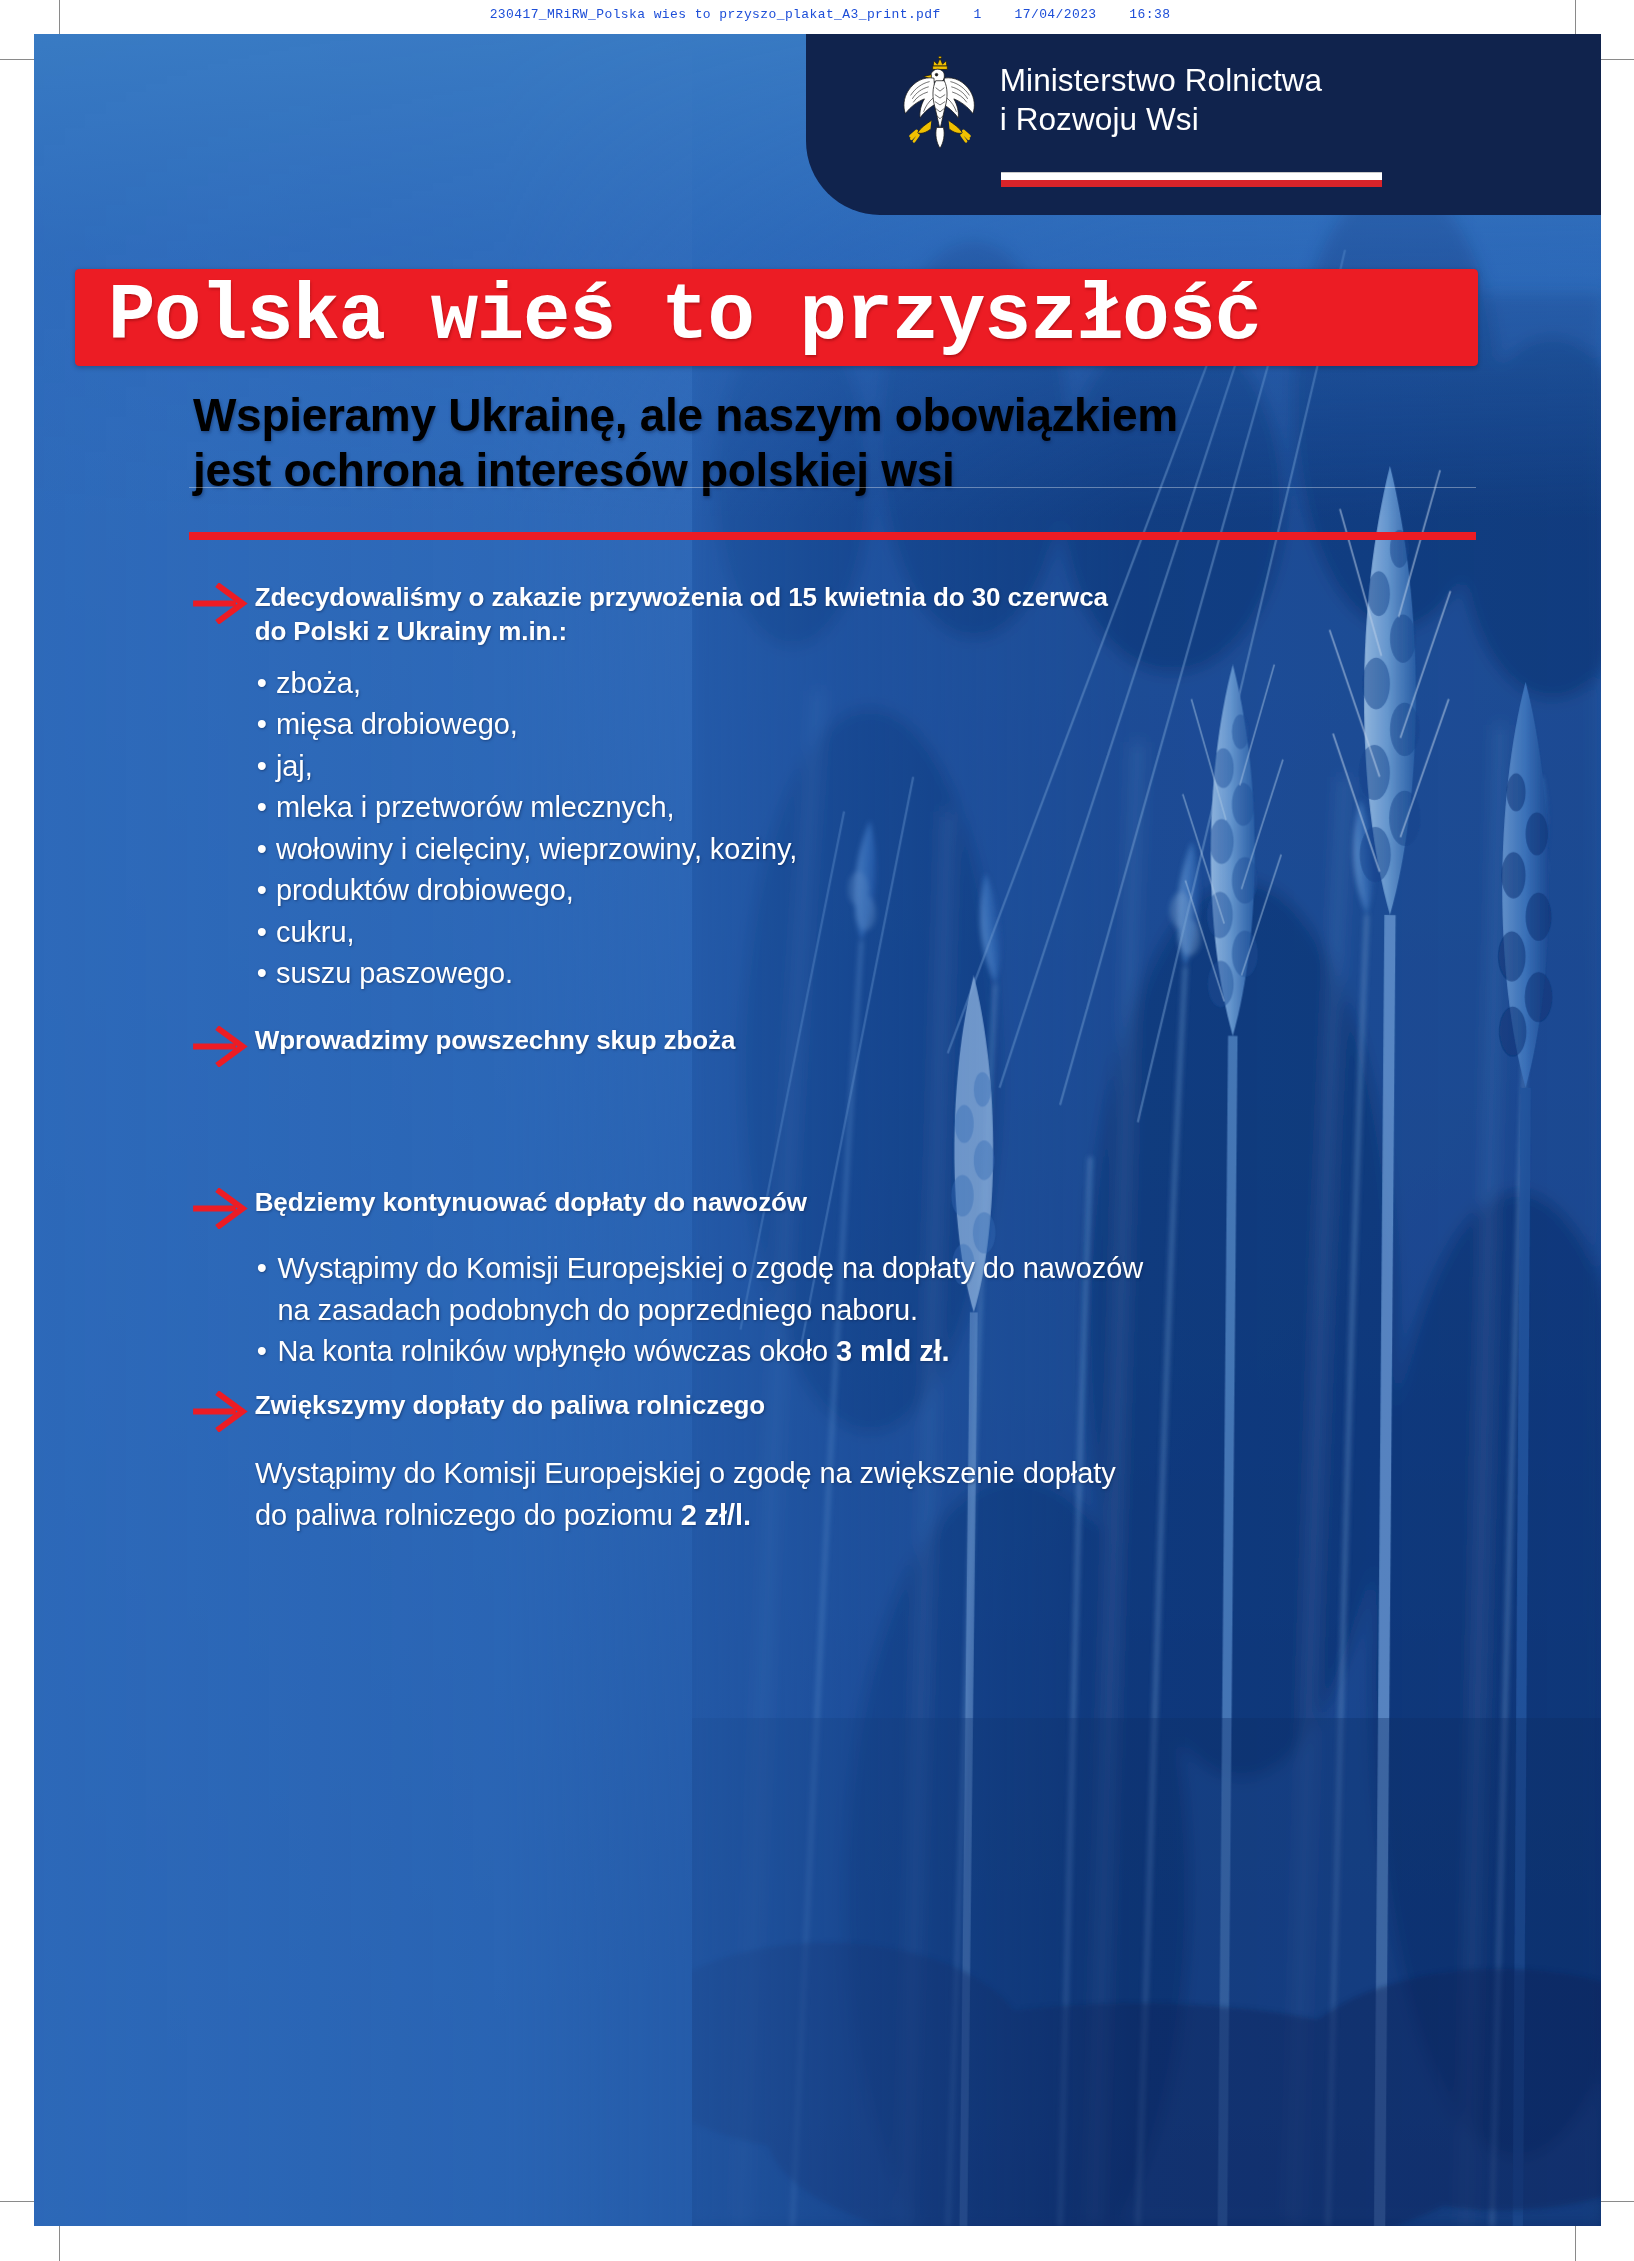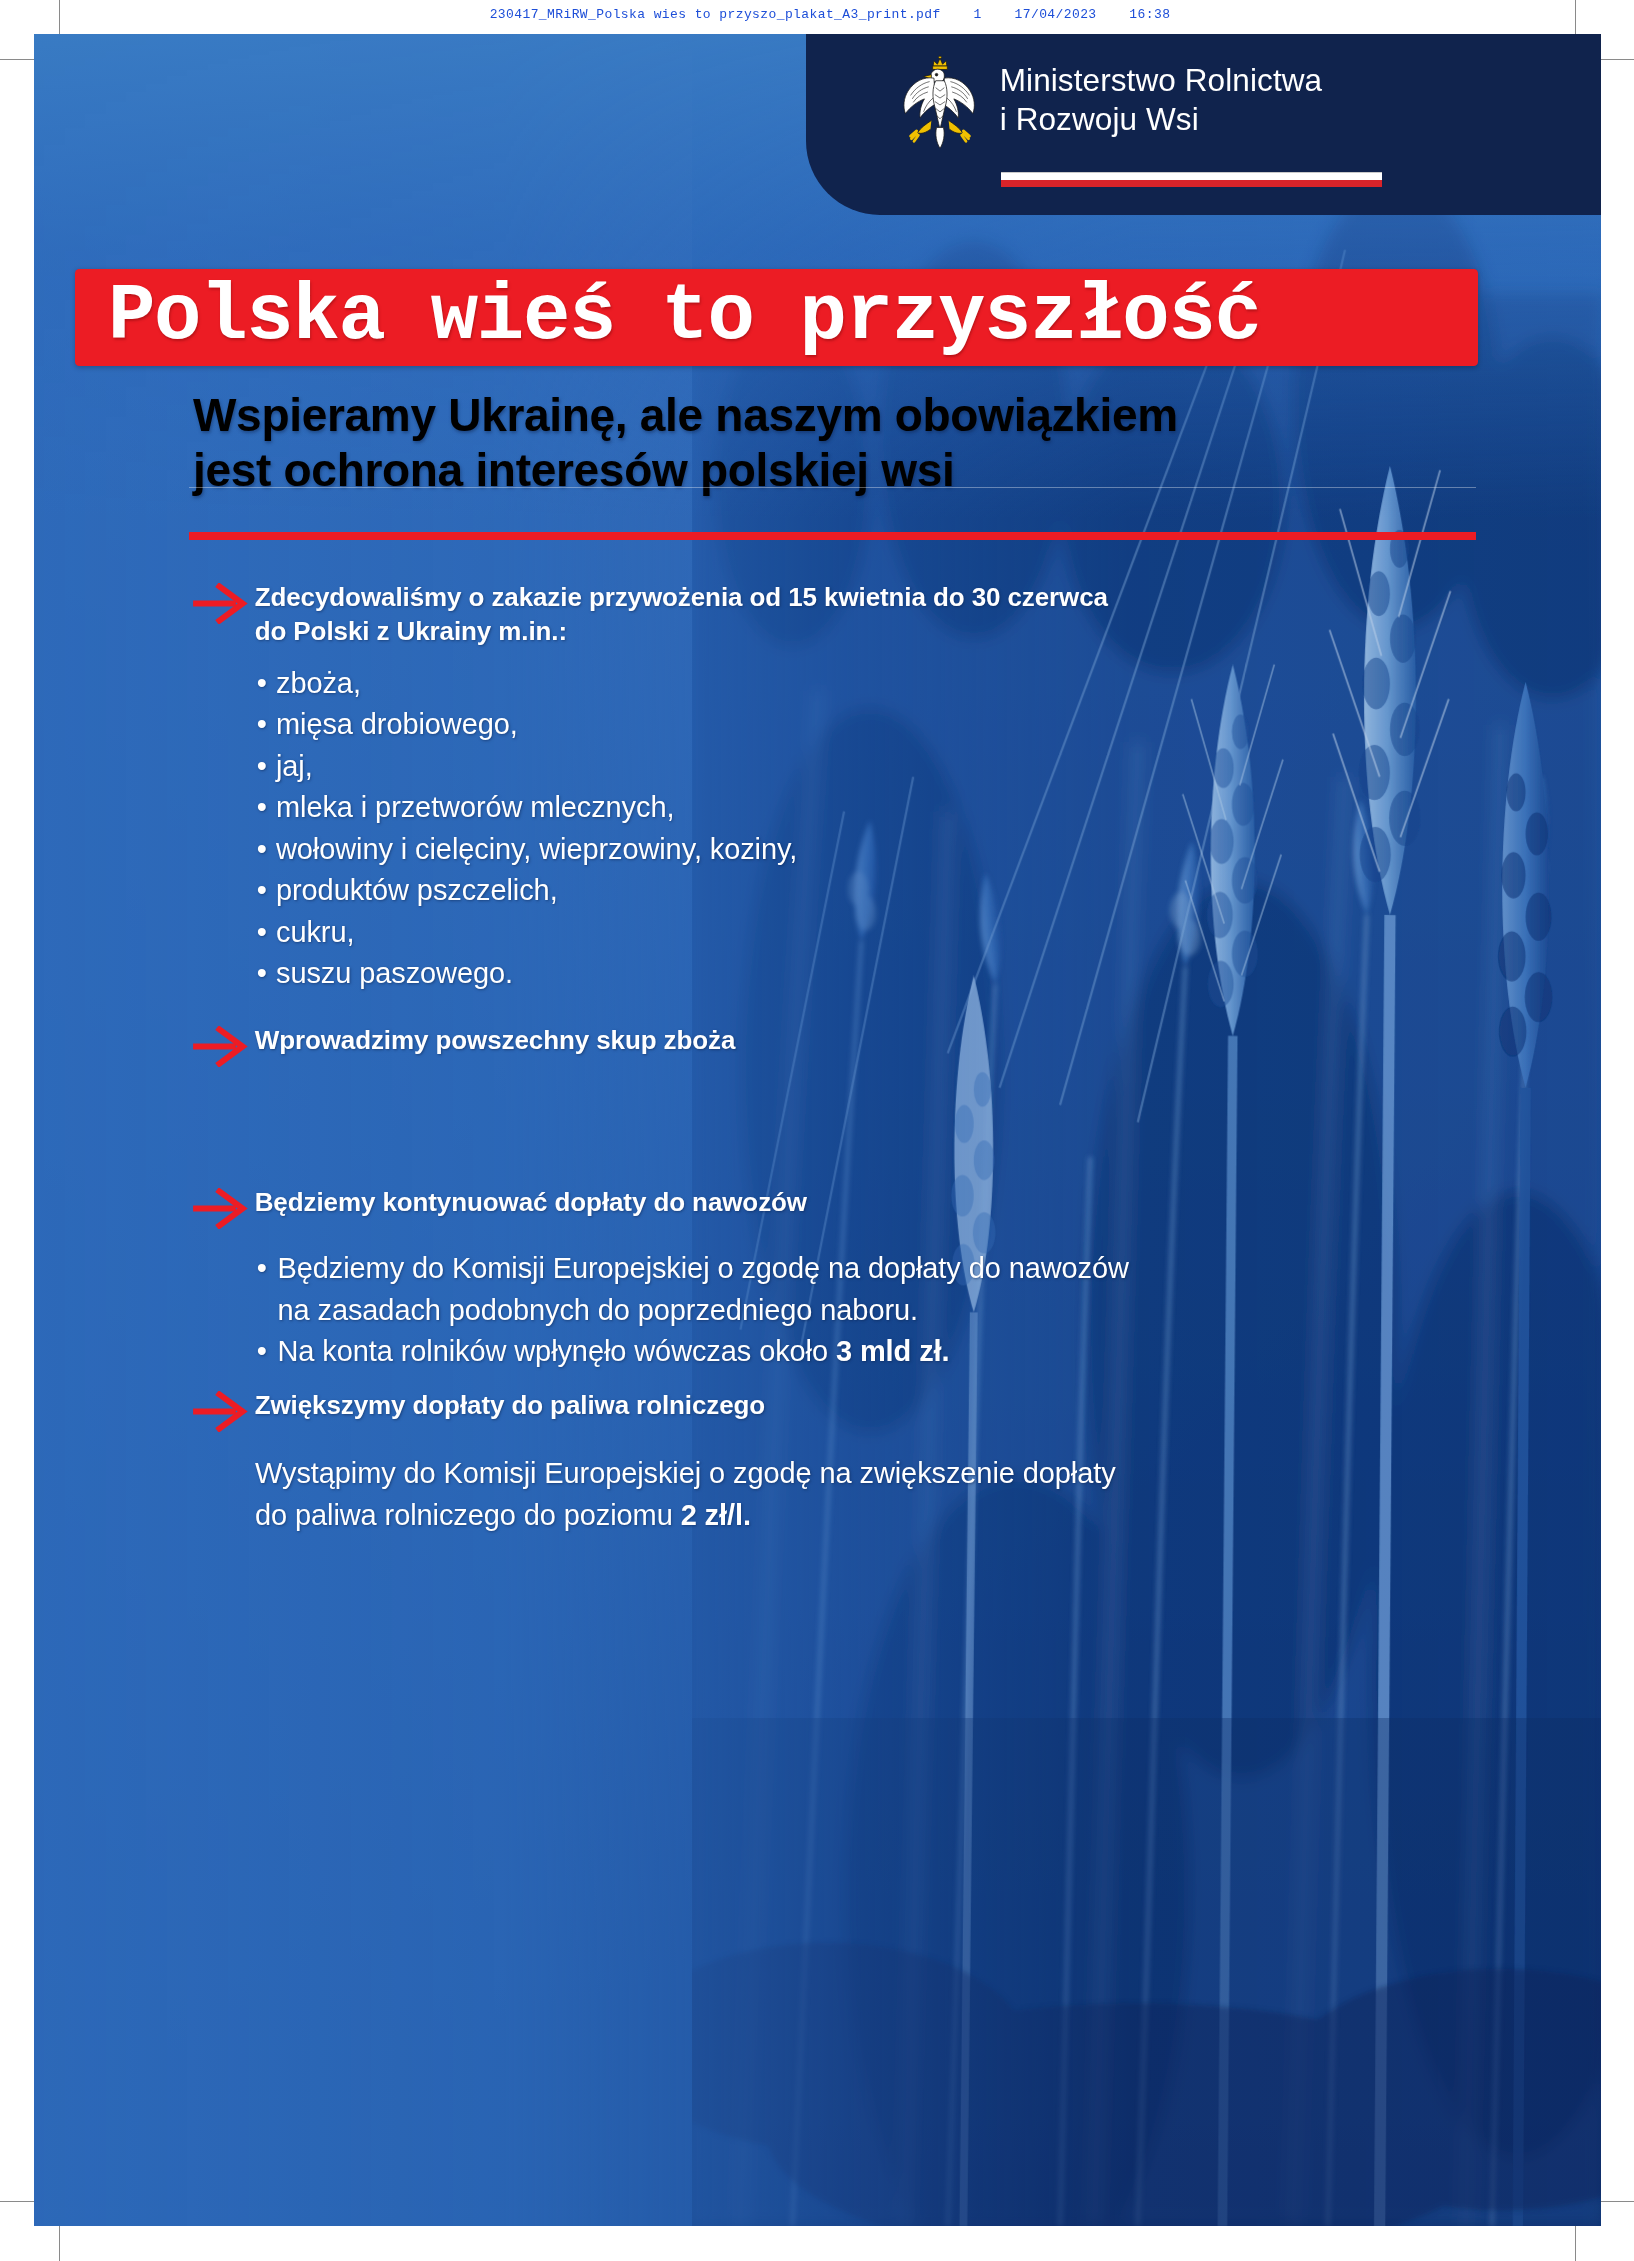--- a/index.html
+++ b/index.html
@@ -558,21 +558,21 @@
         <span class="sec-title">Zdecydowaliśmy o zakazie przywożenia od 15 kwietnia do 30 czerwca
 do Polski z Ukrainy m.in.:</span>
       </div>
       <div class="sec-body">
         <ul class="bullets">
           <li>zboża,</li>
           <li>mięsa drobiowego,</li>
           <li>jaj,</li>
           <li>mleka i przetworów mlecznych,</li>
           <li>wołowiny i cielęciny, wieprzowiny, koziny,</li>
-          <li>produktów pszczelich,</li>
+          <li>produktów drobiowego,</li>
           <li>cukru,</li>
           <li>suszu paszowego.</li>
         </ul>
       </div>
     </div>
 
     <div class="section s2">
       <div class="sec-head">
         <span class="arrow">
           <svg viewBox="0 0 74 48" aria-hidden="true">
@@ -589,21 +589,21 @@
         <span class="arrow">
           <svg viewBox="0 0 74 48" aria-hidden="true">
             <path d="M2,24 L52,24" stroke="#ed1c24" stroke-width="7" fill="none"></path>
             <path d="M30,2 L60,24 L30,46" stroke="#ed1c24" stroke-width="7" fill="none" stroke-linejoin="miter"></path>
           </svg>
         </span>
         <span class="sec-title">Będziemy kontynuować dopłaty do nawozów</span>
       </div>
       <div class="sec-body">
         <ul class="bullets">
-          <li>Będziemy do Komisji Europejskiej o zgodę na dopłaty do nawozów
+          <li>Wystąpimy do Komisji Europejskiej o zgodę na dopłaty do nawozów
  na zasadach podobnych do poprzedniego naboru.</li>
           <li>Na konta rolników wpłynęło wówczas około <b>3 mld zł.</b></li>
         </ul>
       </div>
     </div>
 
     <div class="section s4">
       <div class="sec-head">
         <span class="arrow">
           <svg viewBox="0 0 74 48" aria-hidden="true">

